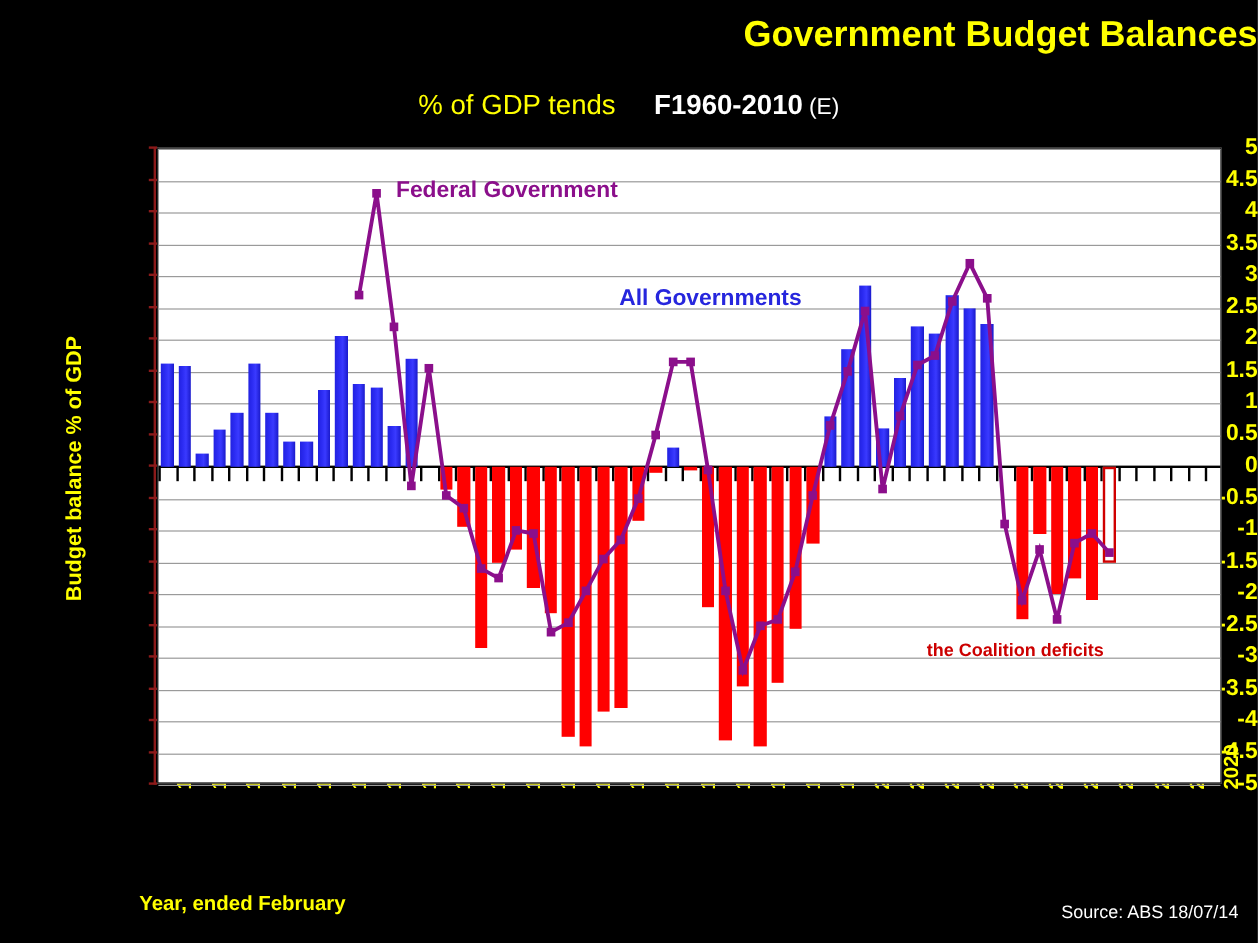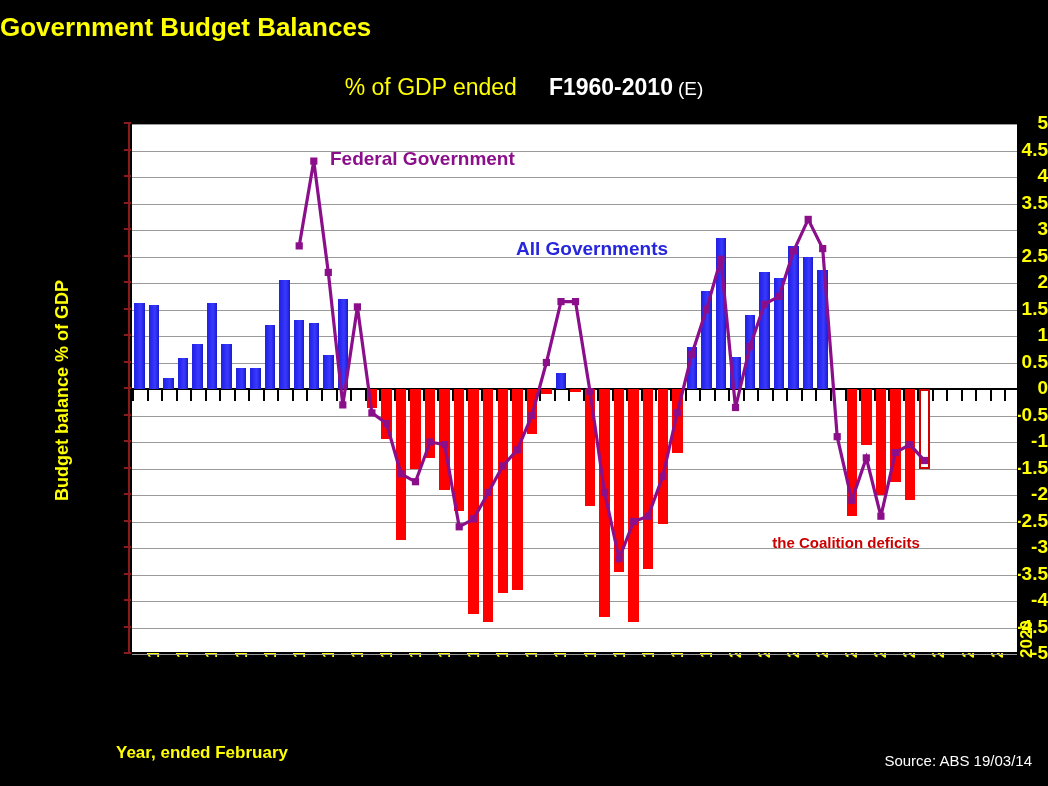--- a/index.html
+++ b/index.html
@@ -3,22 +3,22 @@
 <meta charset="utf-8">
 <style>
   html,body{margin:0;padding:0;background:#000;}
   body{
     width:1048px;height:786px;overflow:hidden;position:relative;
     font-family:"Liberation Sans", sans-serif;
     -webkit-font-smoothing:antialiased;
   }
   
   #chart-title{
-    position:absolute;left:0;top:12px;width:1048px;text-align:left;
-    color:#FFFF00;font-size:26px;font-weight:bold;letter-spacing:0px;
+    position:absolute;left:0;top:12px;width:1048px;text-align:right;
+    color:#FFFF00;font-size:30px;font-weight:bold;letter-spacing:0px;
     white-space:nowrap;
   }
   #subtitle-row{
     position:absolute;left:0;top:74px;width:1048px;text-align:center;
     white-space:nowrap;
   }
   #subtitle-row .sub-a{color:#FFFF00;font-size:23px;font-weight:normal;}
   #subtitle-row .sub-b{color:#FFFFFF;font-size:23px;font-weight:bold;margin-left:32px;}
   #subtitle-row .sub-c{color:#FFFFFF;font-size:19px;font-weight:normal;margin-left:5px;}
 
@@ -85,21 +85,21 @@
     position:absolute;right:16px;top:752px;
     color:#FFFFFF;font-size:15px;font-weight:normal;white-space:nowrap;
   }
 </style>
 </head>
 <body>
 
 <div id="chart-title">Government Budget Balances</div>
 
 <div id="subtitle-row">
-  <span class="sub-a">% of GDP ended</span><span class="sub-b">F1960-2010</span><span class="sub-c">(E)</span>
+  <span class="sub-a">% of GDP tends</span><span class="sub-b">F1960-2010</span><span class="sub-c">(E)</span>
 </div>
 
 <div id="y-axis-title">Budget balance % of GDP</div>
 
 <div id="yaxis-line"></div>
 
 <div id="ylabels">
     <div class="ylab" style="top: 113px;">5</div>
     <div class="ytick" style="top: 122px;"></div>
     <div class="ylab" style="top: 139.5px;">4.5</div>
@@ -368,13 +368,13 @@
   </svg>
 </div>
 
 <div id="label-federal">Federal Government</div>
 <div id="label-all">All Governments</div>
 <div id="annotation-note">
   <div>the Coalition deficits</div>
 </div>
 
 <div id="x-axis-caption">Year, ended February</div>
-<div id="source-note">Source: ABS 19/03/14</div>
+<div id="source-note">Source: ABS 18/07/14</div>
 
 </body></html>

